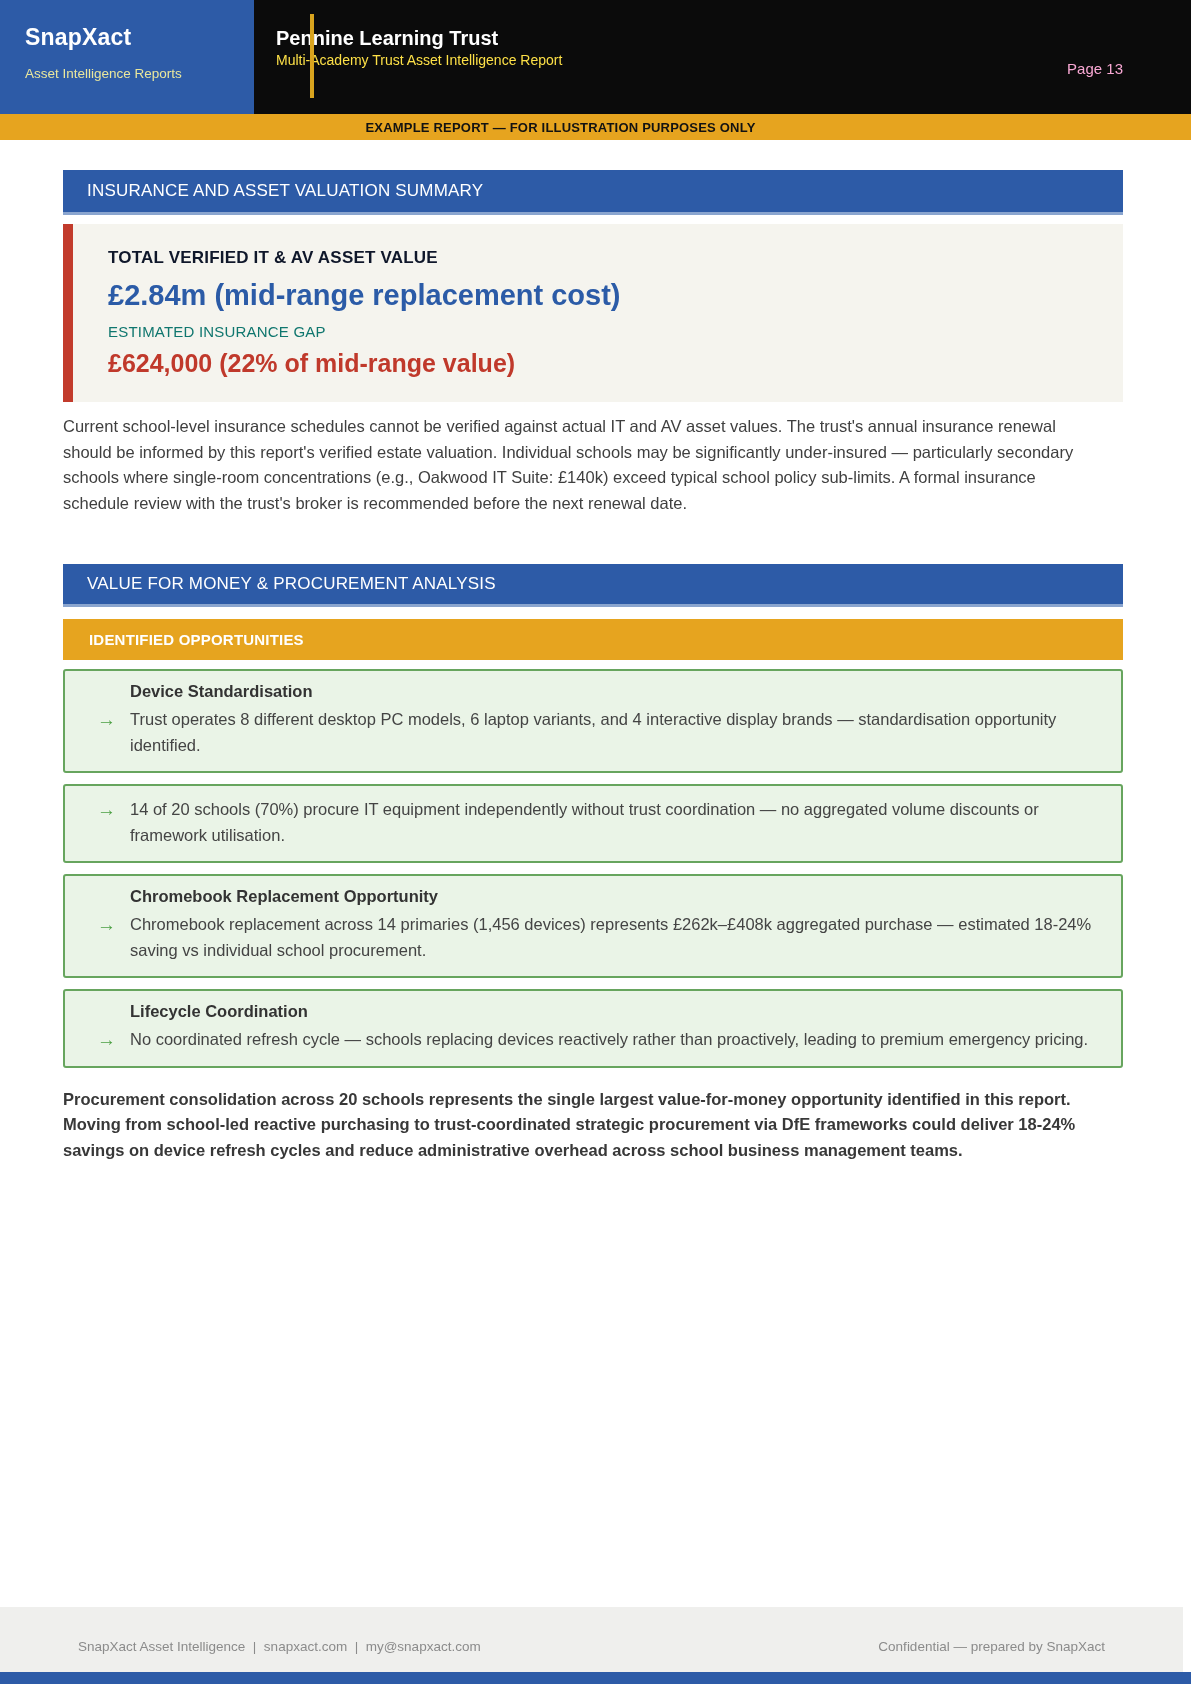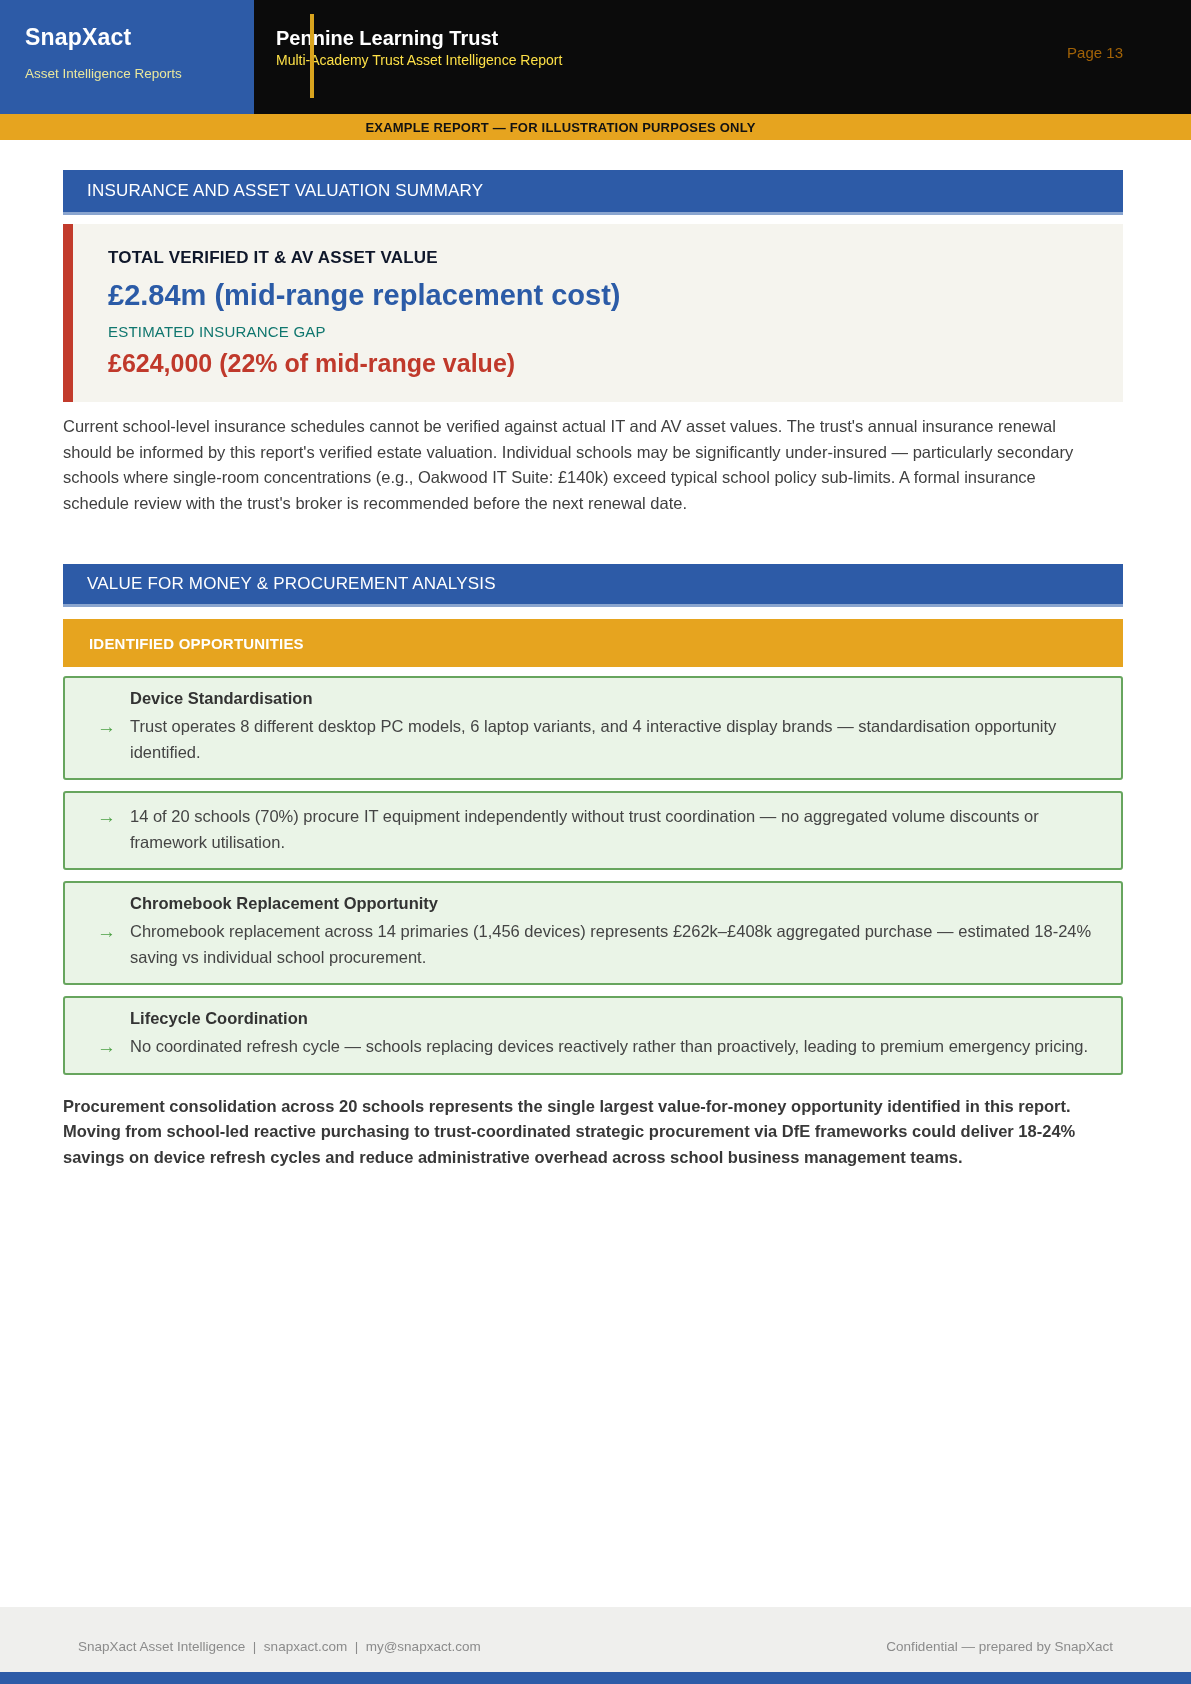--- a/index.html
+++ b/index.html
@@ -9,55 +9,55 @@
 
   
   .header { position:relative; height:114px; background:#0b0b0b; display:flex; }
   .brand-block { width:254px; height:114px; background:#2d5ba7; padding:24px 0 0 25px; }
   .brand-name { color:#ffffff; font-size:23px; font-weight:bold; letter-spacing:.2px; }
   .brand-tagline { color:#e9e79d; font-size:13.5px; margin-top:15px; }
   .accent-line { position:absolute; left:310px; top:14px; width:4px; height:84px; background:#d9a41e; }
   .title-block { padding:27px 0 0 22px; }
   .report-title { color:#ffffff; font-size:20px; font-weight:bold; }
   .report-subtitle { color:#fde047; font-size:14px; margin-top:2px; }
-  .page-num { position:absolute; right:68px; top:44px; color:#a16207; font-size:15px; }
+  .page-num { position:absolute; right:68px; top:60px; color:#f9a8d4; font-size:15px; }
 
   
   .banner { height:26px; background:#e6a41f; display:flex; align-items:center; justify-content:center; padding-right:70px; }
   .banner span { color:#121212; font-size:13px; font-weight:bold; letter-spacing:.2px; }
 
   
   .main { padding:0 68px 0 63px; }
   .section-header { margin-top:30px; height:45px; background:#2d5ba7; border-bottom:3px solid #8aa5cf;
                     display:flex; align-items:center; padding-left:24px; }
   .section-header span { color:#ffffff; font-size:17px; font-weight:normal; letter-spacing:.2px; }
   .section-header.second { margin-top:48px; height:43px; }
 
   .callout { margin-top:9px; height:178px; background:#f5f4ee; border-left:10px solid #c23b2c; padding:24px 0 0 35px; }
   .callout-label { font-size:17px; font-weight:bold; color:#0f172a; letter-spacing:.2px; }
   .callout-value-blue { font-size:29px; font-weight:bold; color:#2b5ba7; margin-top:11px; }
   .callout-label-red { font-size:15px; font-weight:normal; color:#0f766e; margin-top:11px; letter-spacing:.2px; }
   .callout-value-red { font-size:25px; font-weight:bold; color:#c0392b; margin-top:9px; }
 
   .body-para { margin-top:12px; width:1020px; font-size:16.5px; line-height:25.5px; color:#3f3f3f; }
 
-  .sub-header { margin-top:12px; height:48px; background:#e6a41f; display:flex; align-items:center; padding-left:26px; }
+  .sub-header { margin-top:12px; height:41px; background:#e6a41f; display:flex; align-items:center; padding-left:26px; }
   .sub-header span { color:#ffffff; font-size:15px; font-weight:bold; letter-spacing:.2px; }
 
   .opp-box { margin-top:9px; margin-bottom:11px; background:#eaf4e7; border:2px solid #67a55e; border-radius:3px;
              padding:11px 20px 13px 32px; }
   .opp-title { margin-left:33px; font-size:16.5px; font-weight:bold; color:#333333; margin-bottom:6px; }
   .opp-row { display:flex; align-items:flex-start; }
   .opp-arrow { width:33px; flex:0 0 33px; color:#4ca044; font-size:19px; line-height:25px; }
   .opp-text { flex:1; font-size:16.5px; line-height:25.5px; color:#444444; }
 
   .summary-para { margin-top:19px; width:1048px; font-size:16.5px; line-height:25.5px; font-weight:bold; color:#383838; }
 
   
-  .footer { position:absolute; left:0; right:0; bottom:12px; height:65px; background:#efefed;
+  .footer { position:absolute; left:0; right:8px; bottom:12px; height:65px; background:#efefed;
             display:flex; align-items:center; justify-content:space-between; padding:14px 78px 0 78px; }
   .footer span { color:#8b8b8b; font-size:13.5px; white-space:pre; }
   .bottom-bar { position:absolute; left:0; right:0; bottom:0; height:12px; background:#2d5ba7; }
 </style>
 </head>
 <body>
 
 <div class="page">
 
   <div class="header">

